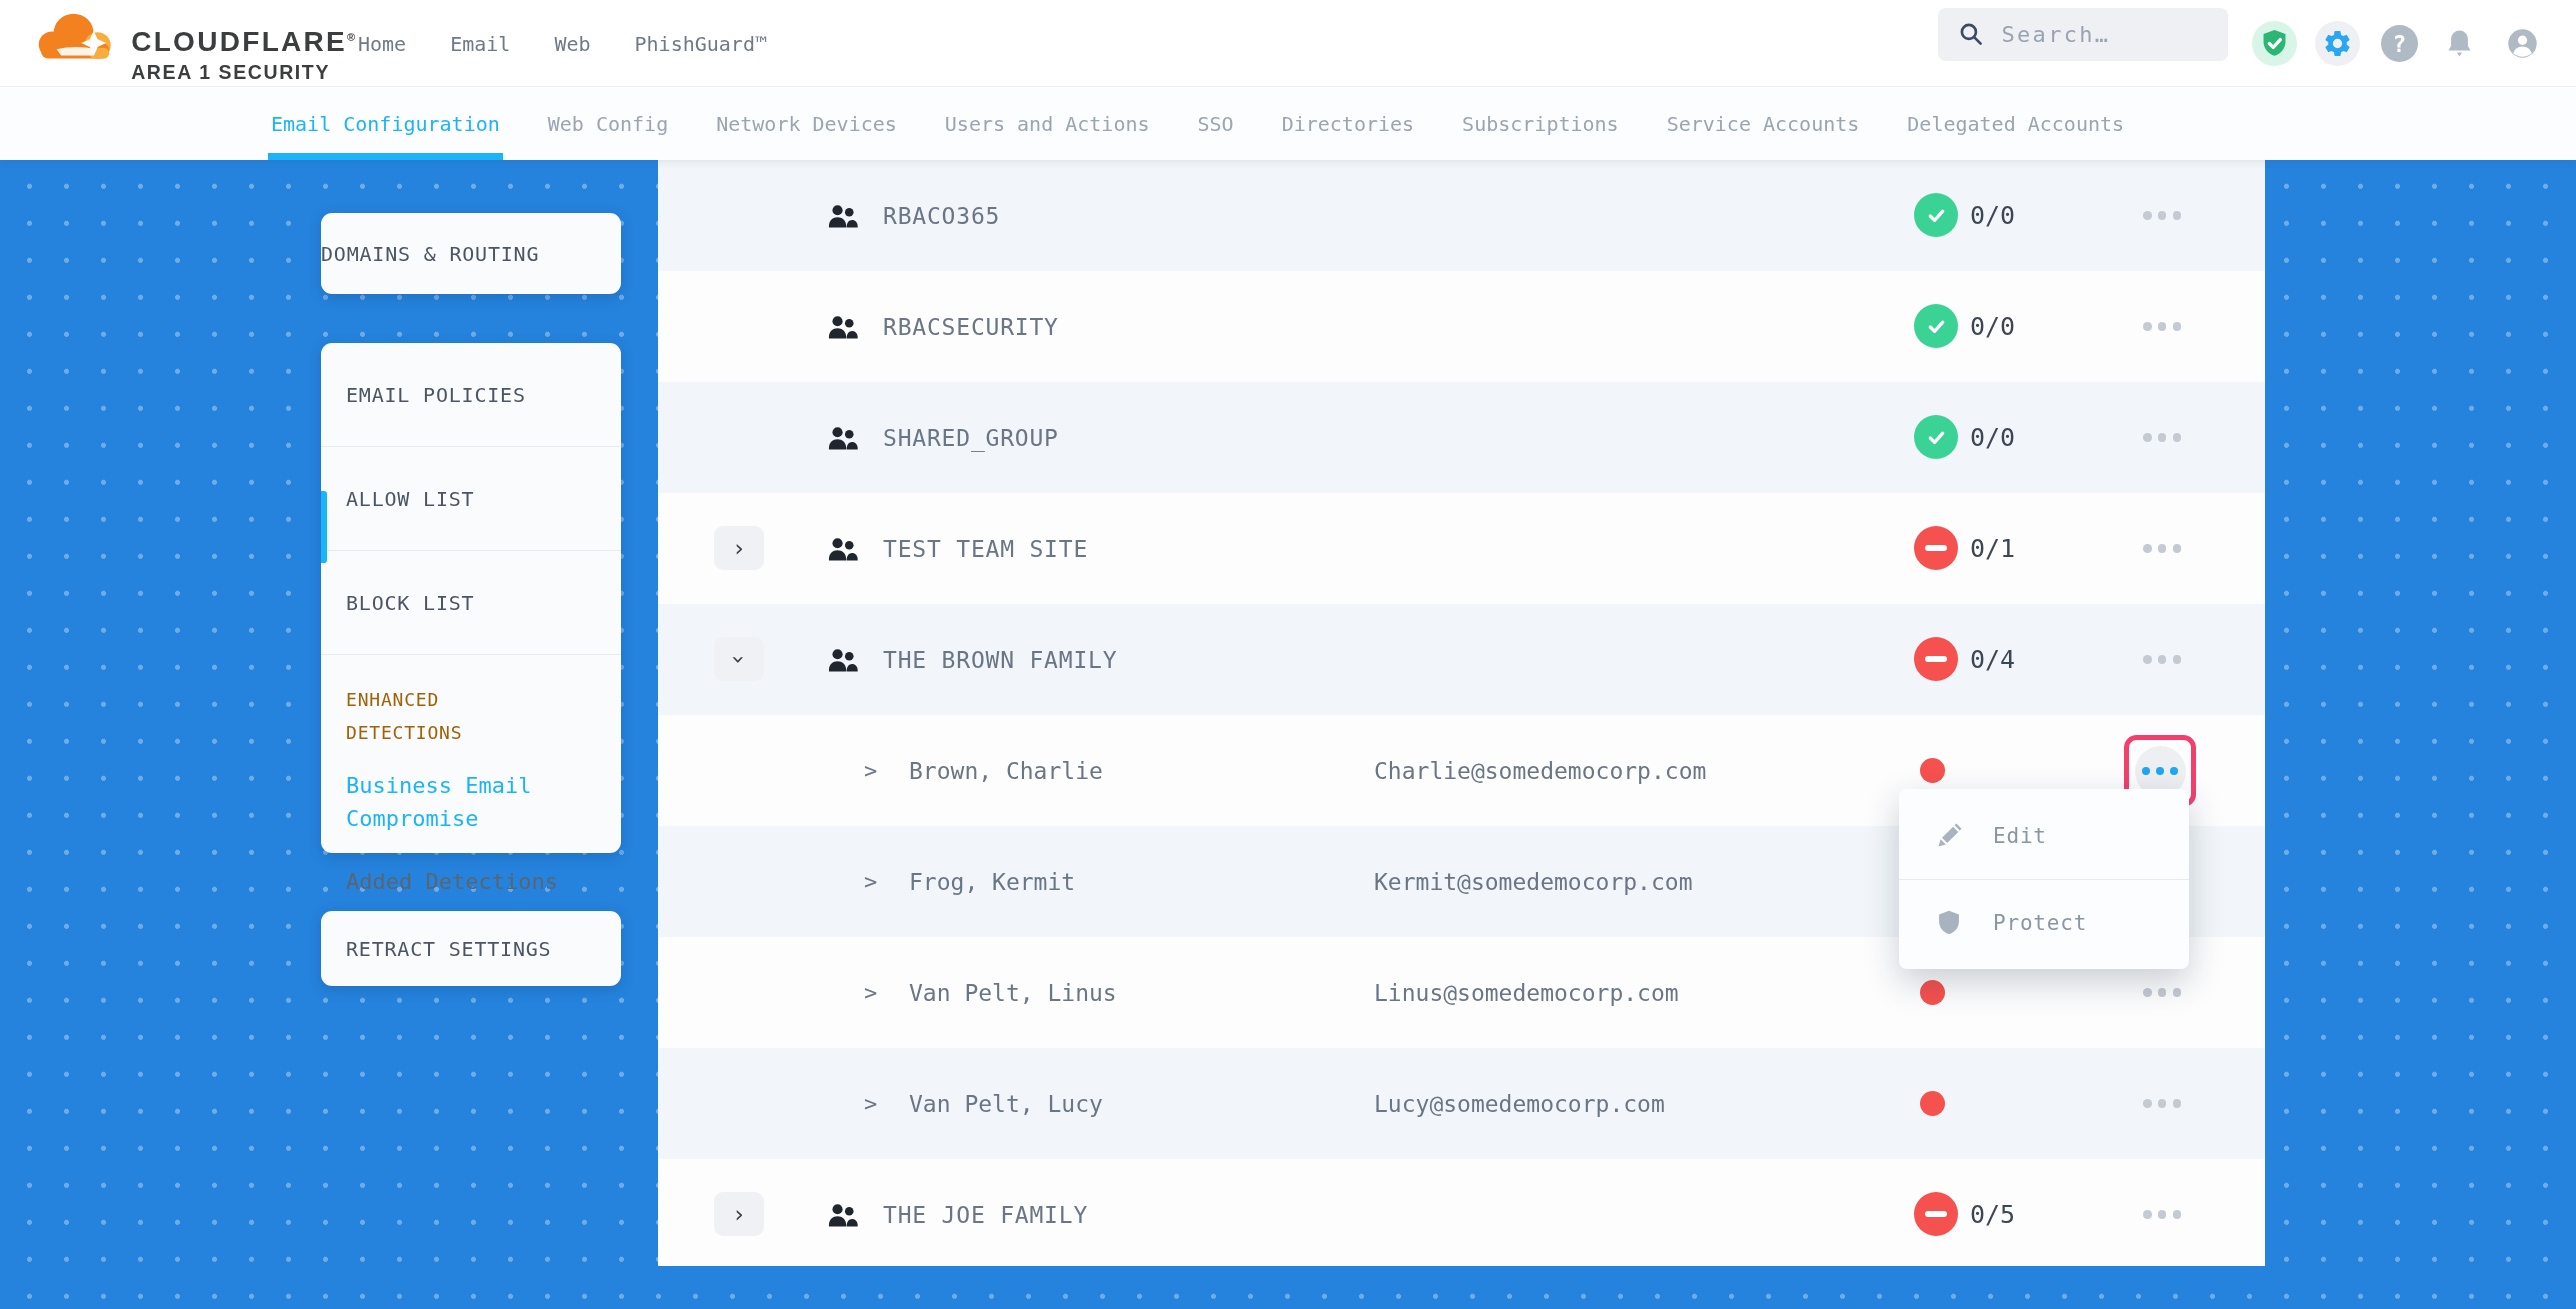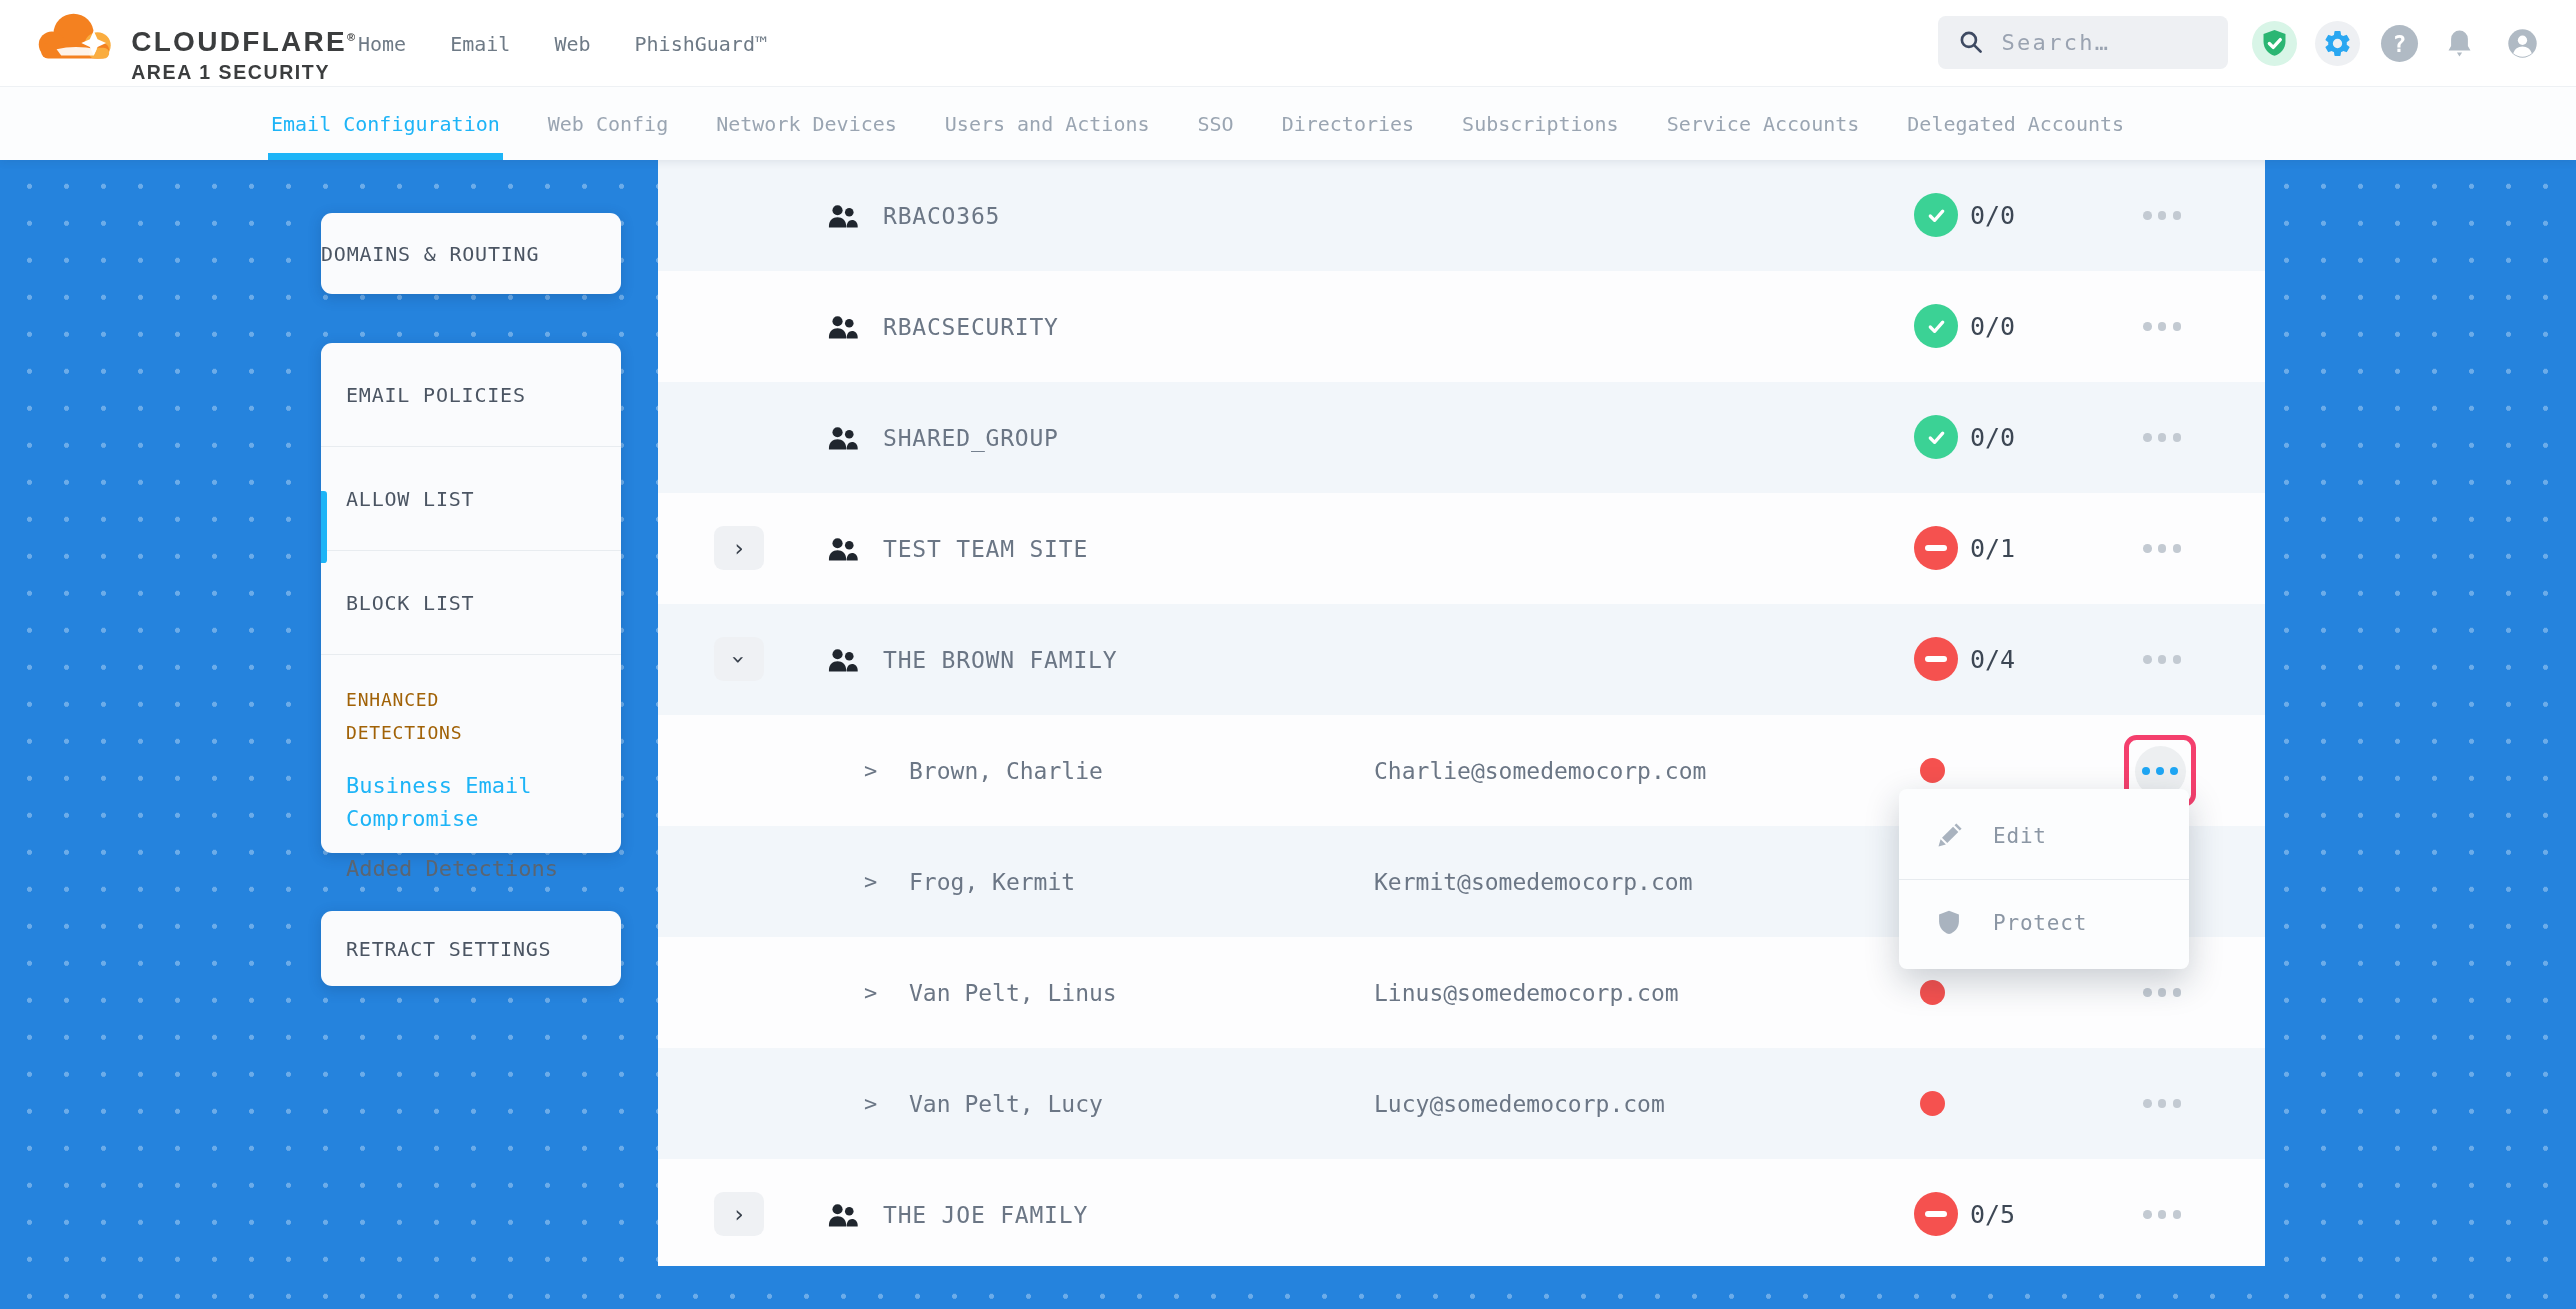--- a/index.html
+++ b/index.html
@@ -35,21 +35,21 @@
     font-family:"Liberation Sans", sans-serif; font-weight:bold;
     font-size:19.5px; letter-spacing:1.6px; color:#3b3d3e; margin-top:4.7px;
   }
   .top-nav{
     position:absolute; left:358px; top:0; height:87px;
     display:flex; align-items:center; gap:44px;
   }
   .top-nav-item{ font-size:20px; color:#6e7a86; cursor:pointer; }
 
   .search-box{
-    position:absolute; left:1938px; top:16px; width:290px; height:53px;
+    position:absolute; left:1938px; top:8px; width:290px; height:53px;
     background:#eef0f3; border-radius:7.8px;
     display:flex; align-items:center; padding-left:20px;
   }
   .search-box svg{ width:26.5px; height:26.5px; }
   .search-box input{
     border:none; outline:none; background:transparent;
     font-family:"DejaVu Sans Mono", monospace;
     font-size:22px; color:#3e4a62; letter-spacing:2.3px;
     margin-left:17px; width:202px;
   }
@@ -102,21 +102,21 @@
     font-size:20px; letter-spacing:0.8px; border-bottom:1.6px solid #e8ecf0; cursor:pointer;
   }
   .pol-group{ padding:28px 25px 0 25px; position:relative; }
   .pol-head{ font-size:18px; font-weight:normal; color:#a16207; line-height:33px; letter-spacing:0.8px; }
   .pol-sub{ font-size:22px; line-height:33px; margin-top:20px; cursor:pointer; }
   .pol-sub.active{ color:#1db4f7; position:relative; }
   .active-bar{
     position:absolute; left:0; top:148px; width:6.2px; height:72px;
     background:#1db4f7; border-radius:0 3.1px 3.1px 0;
   }
-  .pol-sub.added{ color:#5a6572; margin-top:17px; }
+  .pol-sub.added{ color:#5a6572; margin-top:30px; }
 
   
   .panel{
     position:absolute; left:658px; top:160px; width:1607px; height:1106px;
     background:#fdfdfe; z-index:1;
   }
   .row{ position:relative; height:111px; }
   .row.tint{ background:#f2f6fa; }
   .expander{
     position:absolute; left:56px; top:33px; width:50px; height:44px;

